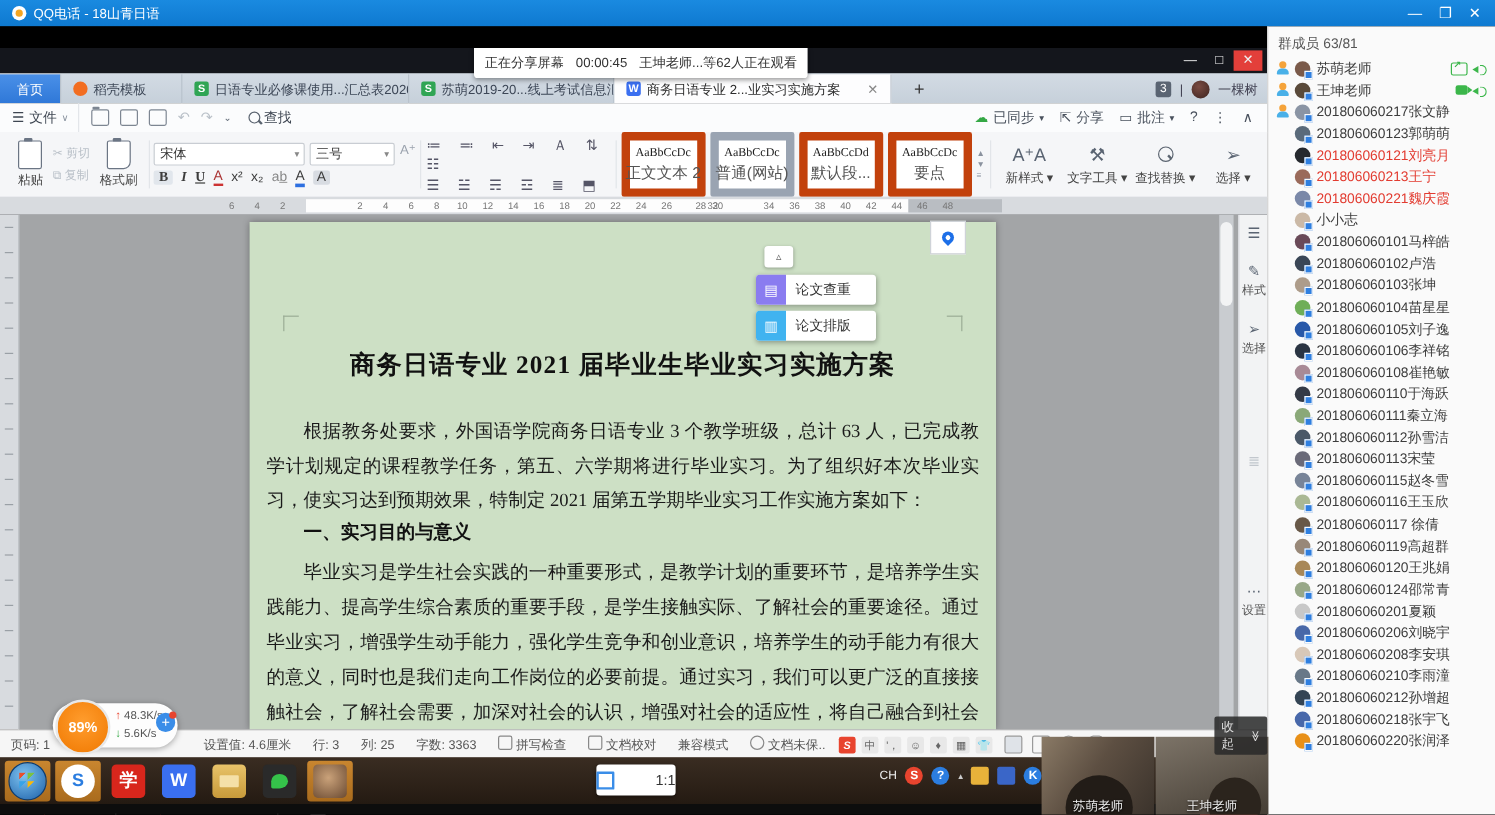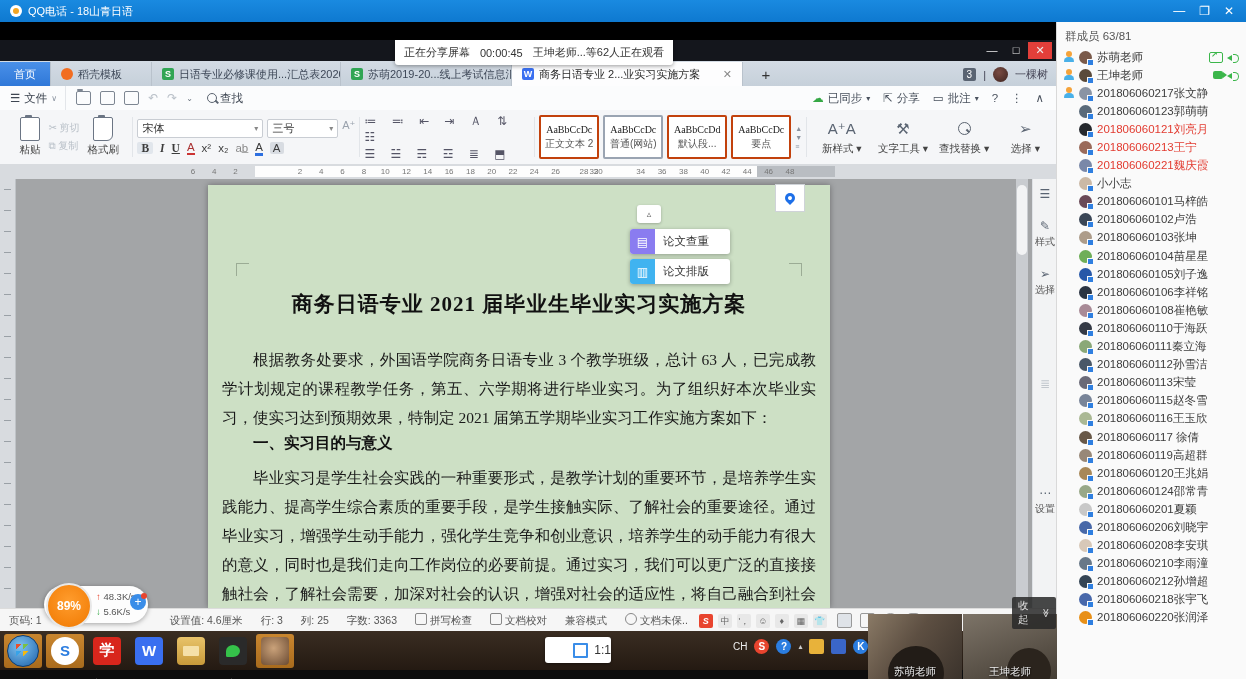--- a/index.html
+++ b/index.html
@@ -86,23 +86,23 @@
   #rg-clip{width:120px;flex-direction:row;align-items:center;gap:8px;padding-left:10px;}
   .paste{display:flex;flex-direction:column;align-items:center;gap:2px;}
   .clipboard{width:18px;height:22px;border:1.5px solid #6b7584;border-radius:2px;position:relative;background:#fff;}
   .clipboard::before{content:"";position:absolute;top:-3px;left:4px;width:7px;height:3px;background:#6b7584;border-radius:1px;}
   .small-ic{color:#9aa2ad;font-size:11px;line-height:13px;}
   .rib-sep{width:1px;height:40px;background:#e2e5e9;margin:7px 4px;}
   .font-box{border:1px solid #c9cdd3;background:#fff;border-radius:2px;font-size:11px;color:#333;padding:1px 4px;display:flex;align-items:center;justify-content:space-between;}
   .fmt-row{display:flex;align-items:center;gap:7px;margin-top:3px;font-size:11.5px;color:#3c3c3c;}
   .fmt-row b{font-family:"Liberation Serif",serif;}
   .glyphs{letter-spacing:6px;color:#556;font-size:12px;}
-  .style-cell{width:56px;height:40px;border:2px solid #c2410c;background:#fff;border-radius:2px;display:flex;flex-direction:column;align-items:center;justify-content:center;gap:2px;}
+  .style-cell{width:56px;height:40px;border:7px solid #c2410c;background:#fff;border-radius:2px;display:flex;flex-direction:column;align-items:center;justify-content:center;gap:2px;}
   .style-cell .prev{font-size:10px;color:#222;font-family:"Liberation Serif",serif;white-space:nowrap;}
-  .style-cell .lab{font-size:10px;color:#555;white-space:nowrap;}
+  .style-cell .lab{font-size:13px;color:#555;white-space:nowrap;}
   .rib-tool{display:flex;flex-direction:column;align-items:center;justify-content:center;gap:3px;width:62px;}
   .rib-tool .t-ic{height:20px;display:flex;align-items:center;justify-content:center;color:#5a6472;font-size:15px;}
 
   
   #h-ruler{left:0;top:142px;width:1056px;height:15px;background:#d8dbdf;}
   #h-ruler .page-strip{position:absolute;left:255px;top:2px;width:502px;height:11px;background:#fdfdfd;}
   #h-ruler .margin-strip{position:absolute;left:757px;top:2px;width:78px;height:11px;background:#b9bdc2;}
   .rn{position:absolute;top:3px;font-size:8px;color:#777;transform:translateX(-50%);}
 
   
@@ -153,21 +153,21 @@
   #taskbar{left:0;top:609px;width:1056px;height:39px;background:linear-gradient(#3a2d22,#241a12);display:flex;align-items:center;}
   .task-tile{width:38px;height:34px;margin-left:4px;border-radius:3px;display:flex;align-items:center;justify-content:center;}
   .task-tile.hl{background:linear-gradient(#c9862f,#a96b1d);}
   #start-orb{width:30px;height:30px;border-radius:50%;background:radial-gradient(circle at 40% 35%,#7ec3f0,#1c5fa8);position:relative;border:1px solid #0d3c70;}
   #start-orb::after{content:"";position:absolute;left:8px;top:8px;width:13px;height:13px;background:
      linear-gradient(135deg,#e8502e 0 48%,transparent 48%) 0 0/6px 6px no-repeat,
      linear-gradient(135deg,#7ac143 0 48%,transparent 48%) 7px 0/6px 6px no-repeat,
      linear-gradient(135deg,#38a3e8 0 48%,transparent 48%) 0 7px/6px 6px no-repeat,
      linear-gradient(135deg,#f5b80f 0 48%,transparent 48%) 7px 7px/6px 6px no-repeat;}
   .app-tile{width:28px;height:28px;border-radius:4px;color:#fff;font-weight:bold;font-size:15px;display:flex;align-items:center;justify-content:center;}
-  #scale-btn{position:absolute;left:497px;top:615px;width:66px;height:26px;background:#fff;border-radius:3px;display:flex;align-items:center;justify-content:flex-end;gap:6px;font-size:12px;color:#333;box-shadow:0 1px 3px rgba(0,0,0,.4);margin-left:48px;}
+  #scale-btn{position:absolute;left:497px;top:615px;width:66px;height:26px;background:#fff;border-radius:3px;display:flex;align-items:center;justify-content:space-between;gap:6px;font-size:12px;color:#333;box-shadow:0 1px 3px rgba(0,0,0,.4);}
   #scale-btn .sq{width:11px;height:11px;border:2px solid #3a8de8;border-radius:1px;}
   #tray{position:absolute;left:733px;top:617px;display:flex;align-items:center;gap:7px;color:#eee;font-size:10px;}
   .tray-ic{width:15px;height:15px;border-radius:50%;color:#fff;font-size:10px;font-weight:bold;text-align:center;line-height:15px;}
 
   
   #qq-bar{left:0;top:648px;width:1056px;height:31px;background:#0d0d0d;display:flex;align-items:center;color:#ccc;font-size:11.5px;}
   .qbar-ic{margin-left:22px;position:relative;width:16px;height:16px;}
   .slash::after{content:"";position:absolute;left:-2px;top:7px;width:20px;height:2px;background:#e23b30;transform:rotate(-40deg);}
   .mic-b{position:absolute;left:5px;top:1px;width:6px;height:9px;border-radius:3px;background:#e23b30;}
   .qbar-lab{display:flex;align-items:center;gap:5px;margin-left:26px;}

